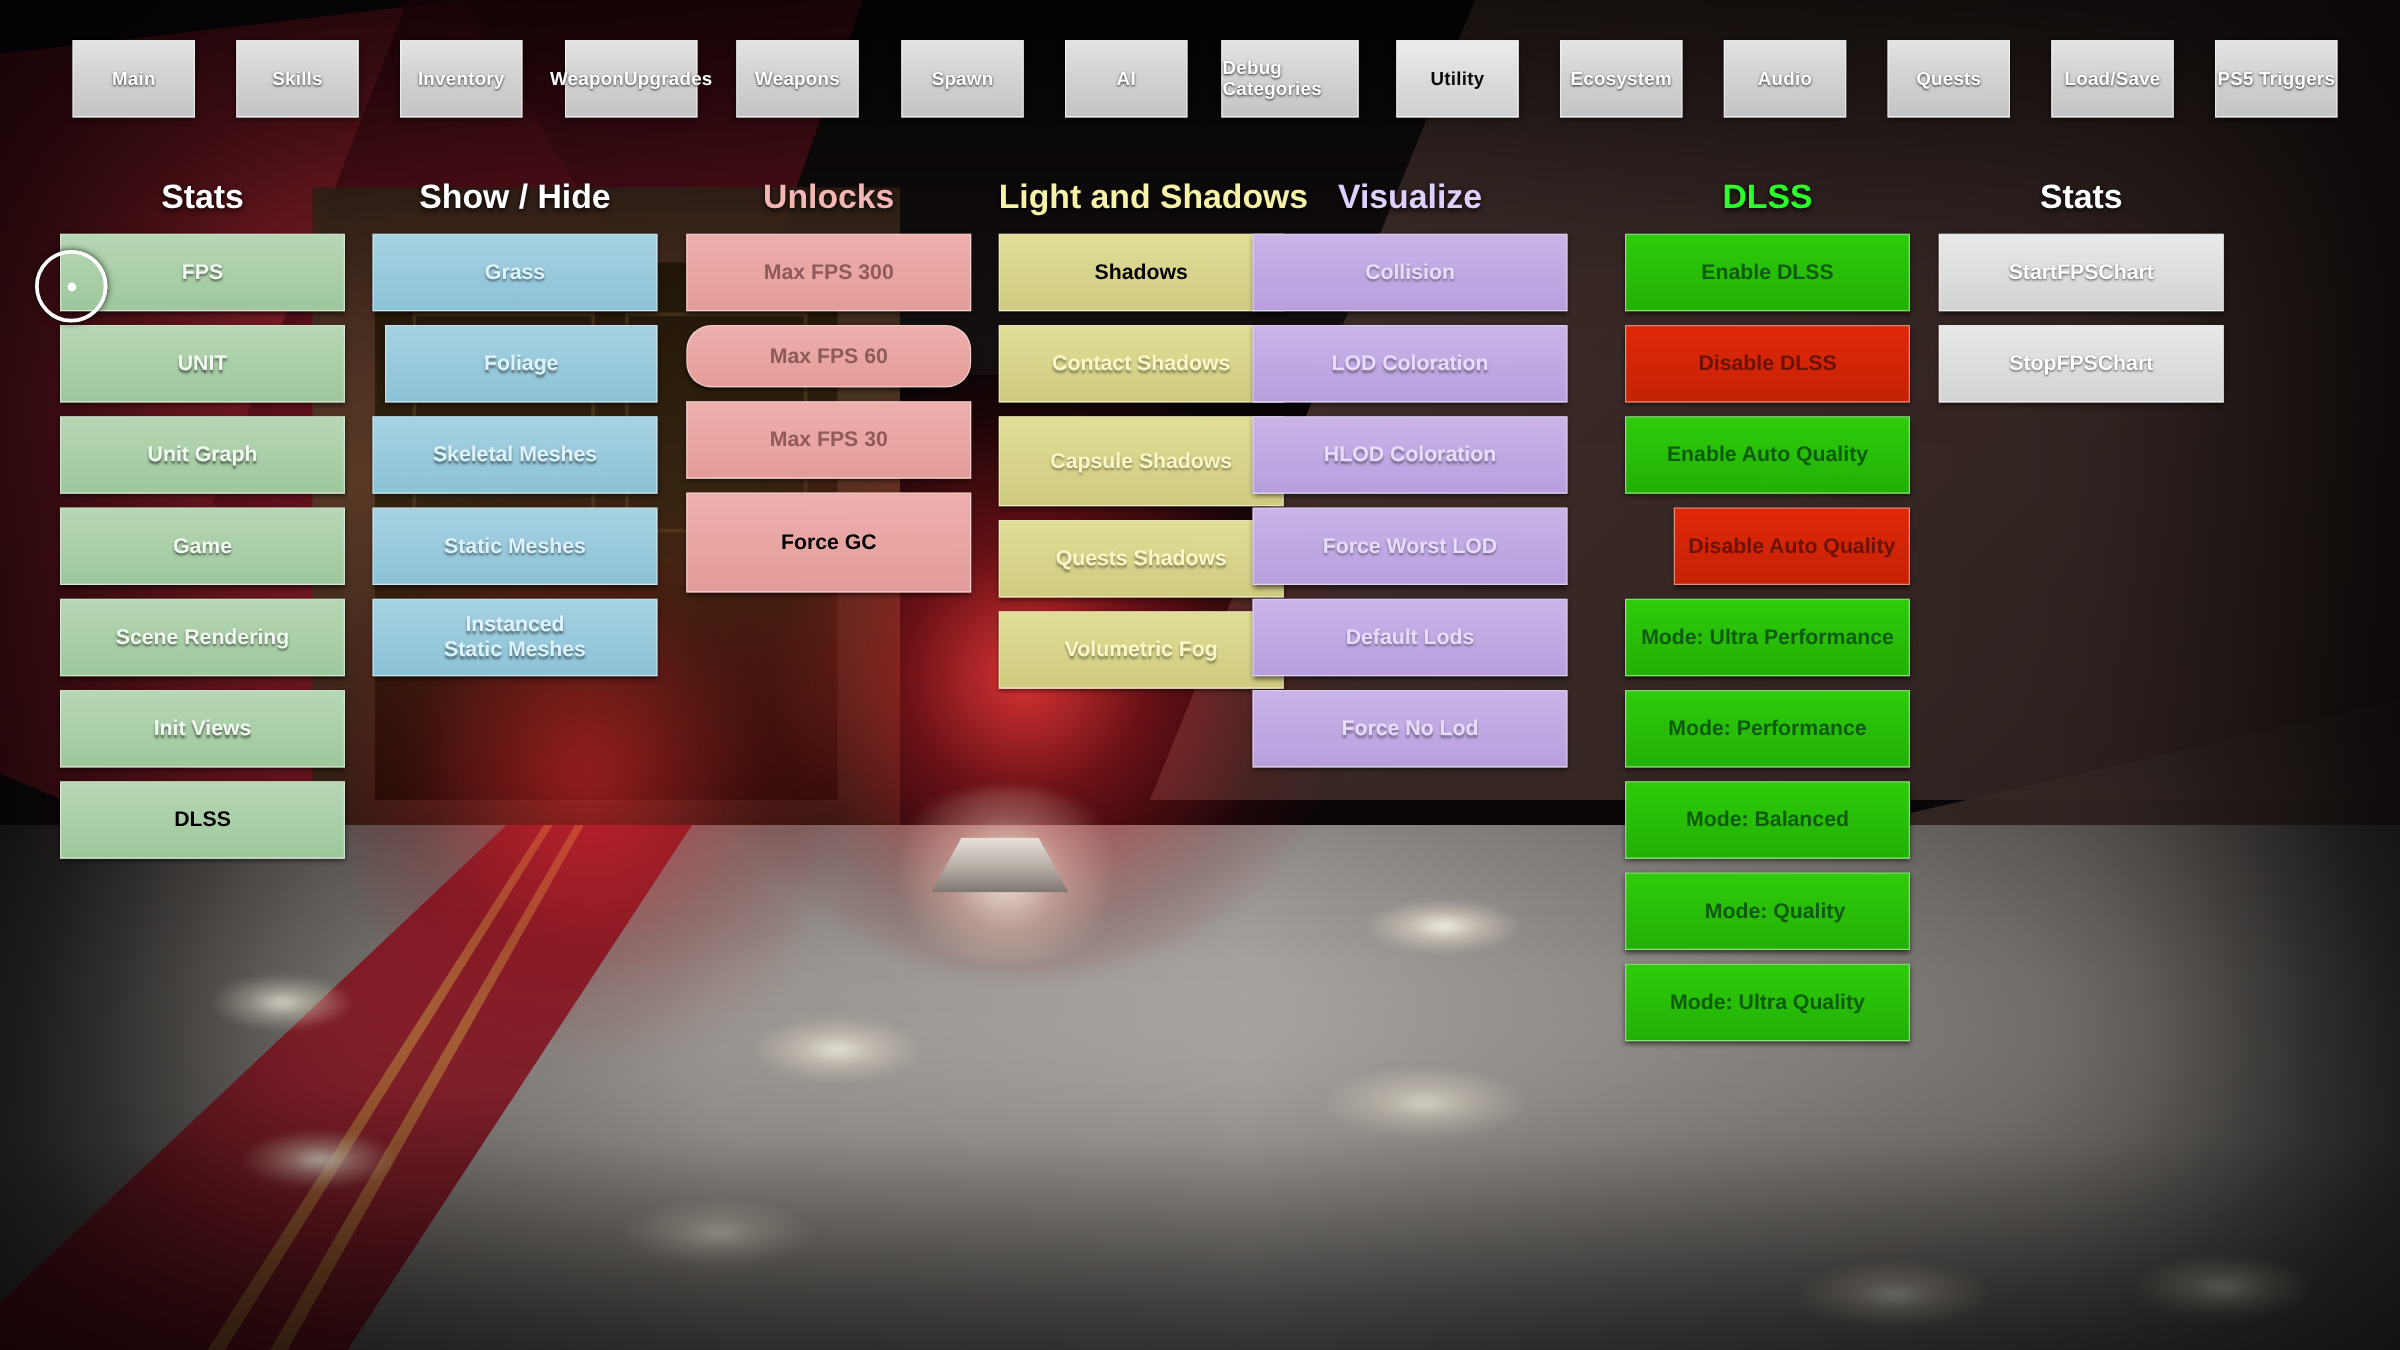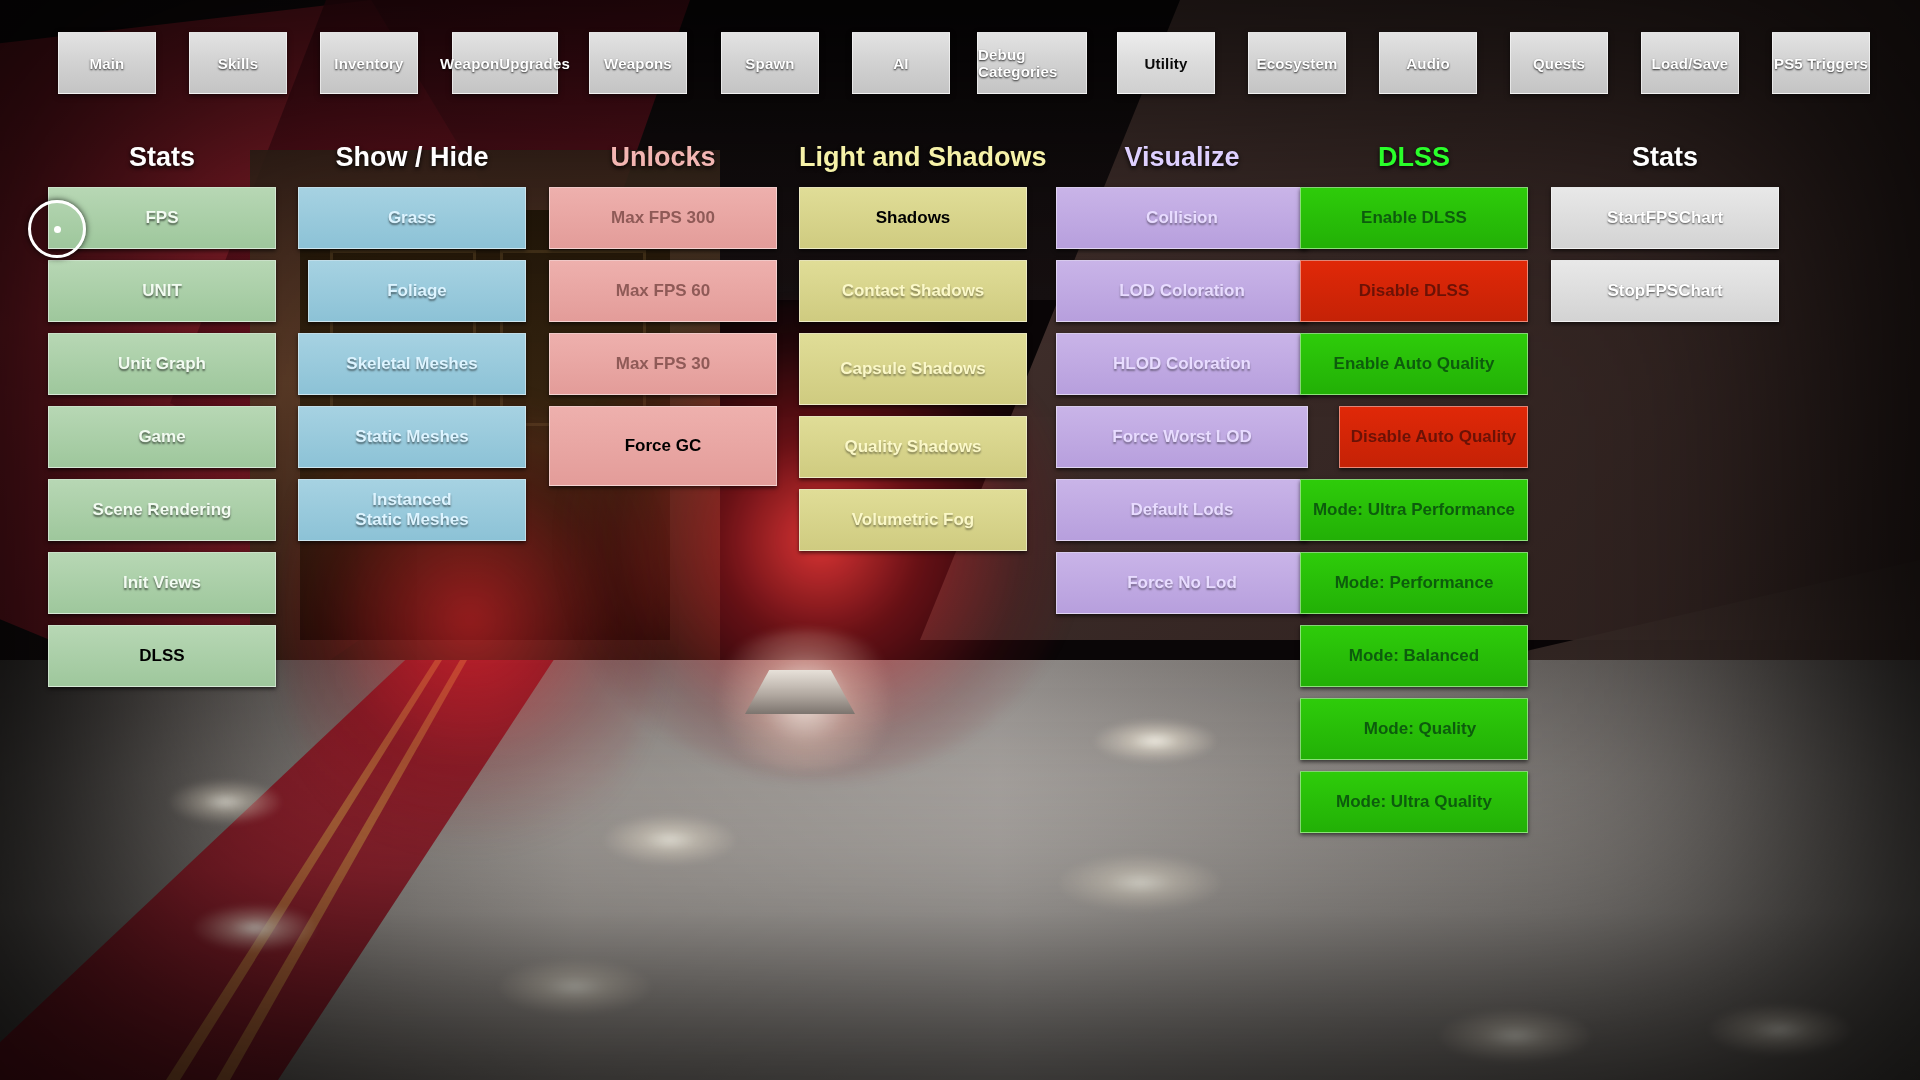--- a/index.html
+++ b/index.html
@@ -172,33 +172,33 @@
         <div class="btn" style="height: 62px; background: linear-gradient(rgb(166, 210, 226), rgb(140, 194, 214)); color: rgb(221, 244, 255); text-shadow: rgba(0, 0, 0, 0.5) 0px 2px 2px;">Grass</div>
         <div class="btn" style="height: 62px; background: linear-gradient(rgb(166, 210, 226), rgb(140, 194, 214)); color: rgb(221, 244, 255); text-shadow: rgba(0, 0, 0, 0.5) 0px 2px 2px; margin-left: 10px;">Foliage</div>
         <div class="btn" style="height: 62px; background: linear-gradient(rgb(166, 210, 226), rgb(140, 194, 214)); color: rgb(221, 244, 255); text-shadow: rgba(0, 0, 0, 0.5) 0px 2px 2px;">Skeletal Meshes</div>
         <div class="btn" style="height: 62px; background: linear-gradient(rgb(166, 210, 226), rgb(140, 194, 214)); color: rgb(221, 244, 255); text-shadow: rgba(0, 0, 0, 0.5) 0px 2px 2px;">Static Meshes</div>
         <div class="btn" style="height: 62px; background: linear-gradient(rgb(166, 210, 226), rgb(140, 194, 214)); color: rgb(221, 244, 255); text-shadow: rgba(0, 0, 0, 0.5) 0px 2px 2px; white-space: pre-line;">Instanced
 Static Meshes</div>
       </div>
       <div class="col" style="left: 549px; top: 142px; width: 228px;">
         <div class="colhdr" style="color: rgb(243, 182, 178);">Unlocks</div>
         <div class="btn" style="height: 62px; background: linear-gradient(rgb(238, 176, 173), rgb(227, 156, 153)); color: rgb(143, 90, 87); text-shadow: none;">Max FPS 300</div>
-        <div class="btn" style="height: 62px; background: linear-gradient(rgb(238, 176, 173), rgb(227, 156, 153)); color: rgb(143, 90, 87); text-shadow: none;">Max FPS 60</div>
+        <div class="btn" style="height: 50px; background: linear-gradient(rgb(238, 176, 173), rgb(227, 156, 153)); color: rgb(143, 90, 87); text-shadow: none; border-radius: 20px;">Max FPS 60</div>
         <div class="btn" style="height: 62px; background: linear-gradient(rgb(238, 176, 173), rgb(227, 156, 153)); color: rgb(143, 90, 87); text-shadow: none;">Max FPS 30</div>
         <div class="btn act" style="height: 80px; background: linear-gradient(rgb(238, 176, 173), rgb(227, 156, 153)); color: rgb(143, 90, 87); text-shadow: none;">Force GC</div>
       </div>
       <div class="col" style="left: 799px; top: 142px; width: 228px;">
         <div class="colhdr" style="color: rgb(246, 242, 168);">Light and Shadows</div>
         <div class="btn act" style="height: 62px; background: linear-gradient(rgb(224, 221, 151), rgb(207, 203, 128)); color: rgb(251, 248, 200); text-shadow: rgba(0, 0, 0, 0.4) 0px 2px 2px;">Shadows</div>
         <div class="btn" style="height: 62px; background: linear-gradient(rgb(224, 221, 151), rgb(207, 203, 128)); color: rgb(251, 248, 200); text-shadow: rgba(0, 0, 0, 0.4) 0px 2px 2px;">Contact Shadows</div>
         <div class="btn" style="height: 72px; background: linear-gradient(rgb(224, 221, 151), rgb(207, 203, 128)); color: rgb(251, 248, 200); text-shadow: rgba(0, 0, 0, 0.4) 0px 2px 2px;">Capsule Shadows</div>
-        <div class="btn" style="height: 62px; background: linear-gradient(rgb(224, 221, 151), rgb(207, 203, 128)); color: rgb(251, 248, 200); text-shadow: rgba(0, 0, 0, 0.4) 0px 2px 2px;">Quality Shadows</div>
+        <div class="btn" style="height: 62px; background: linear-gradient(rgb(224, 221, 151), rgb(207, 203, 128)); color: rgb(251, 248, 200); text-shadow: rgba(0, 0, 0, 0.4) 0px 2px 2px;">Quests Shadows</div>
         <div class="btn" style="height: 62px; background: linear-gradient(rgb(224, 221, 151), rgb(207, 203, 128)); color: rgb(251, 248, 200); text-shadow: rgba(0, 0, 0, 0.4) 0px 2px 2px;">Volumetric Fog</div>
       </div>
-      <div class="col" style="left: 1056px; top: 142px; width: 252px;">
+      <div class="col" style="left: 1002px; top: 142px; width: 252px;">
         <div class="colhdr" style="color: rgb(222, 208, 255);">Visualize</div>
         <div class="btn" style="height: 62px; background: linear-gradient(rgb(201, 180, 232), rgb(183, 159, 221)); color: rgb(232, 220, 255); text-shadow: rgba(0, 0, 0, 0.4) 0px 2px 2px;">Collision</div>
         <div class="btn" style="height: 62px; background: linear-gradient(rgb(201, 180, 232), rgb(183, 159, 221)); color: rgb(232, 220, 255); text-shadow: rgba(0, 0, 0, 0.4) 0px 2px 2px;">LOD Coloration</div>
         <div class="btn" style="height: 62px; background: linear-gradient(rgb(201, 180, 232), rgb(183, 159, 221)); color: rgb(232, 220, 255); text-shadow: rgba(0, 0, 0, 0.4) 0px 2px 2px;">HLOD Coloration</div>
         <div class="btn" style="height: 62px; background: linear-gradient(rgb(201, 180, 232), rgb(183, 159, 221)); color: rgb(232, 220, 255); text-shadow: rgba(0, 0, 0, 0.4) 0px 2px 2px;">Force Worst LOD</div>
         <div class="btn" style="height: 62px; background: linear-gradient(rgb(201, 180, 232), rgb(183, 159, 221)); color: rgb(232, 220, 255); text-shadow: rgba(0, 0, 0, 0.4) 0px 2px 2px;">Default Lods</div>
         <div class="btn" style="height: 62px; background: linear-gradient(rgb(201, 180, 232), rgb(183, 159, 221)); color: rgb(232, 220, 255); text-shadow: rgba(0, 0, 0, 0.4) 0px 2px 2px;">Force No Lod</div>
       </div>
       <div class="col" style="left: 1300px; top: 142px; width: 228px;">
         <div class="colhdr" style="color: rgb(42, 255, 42);">DLSS</div>

